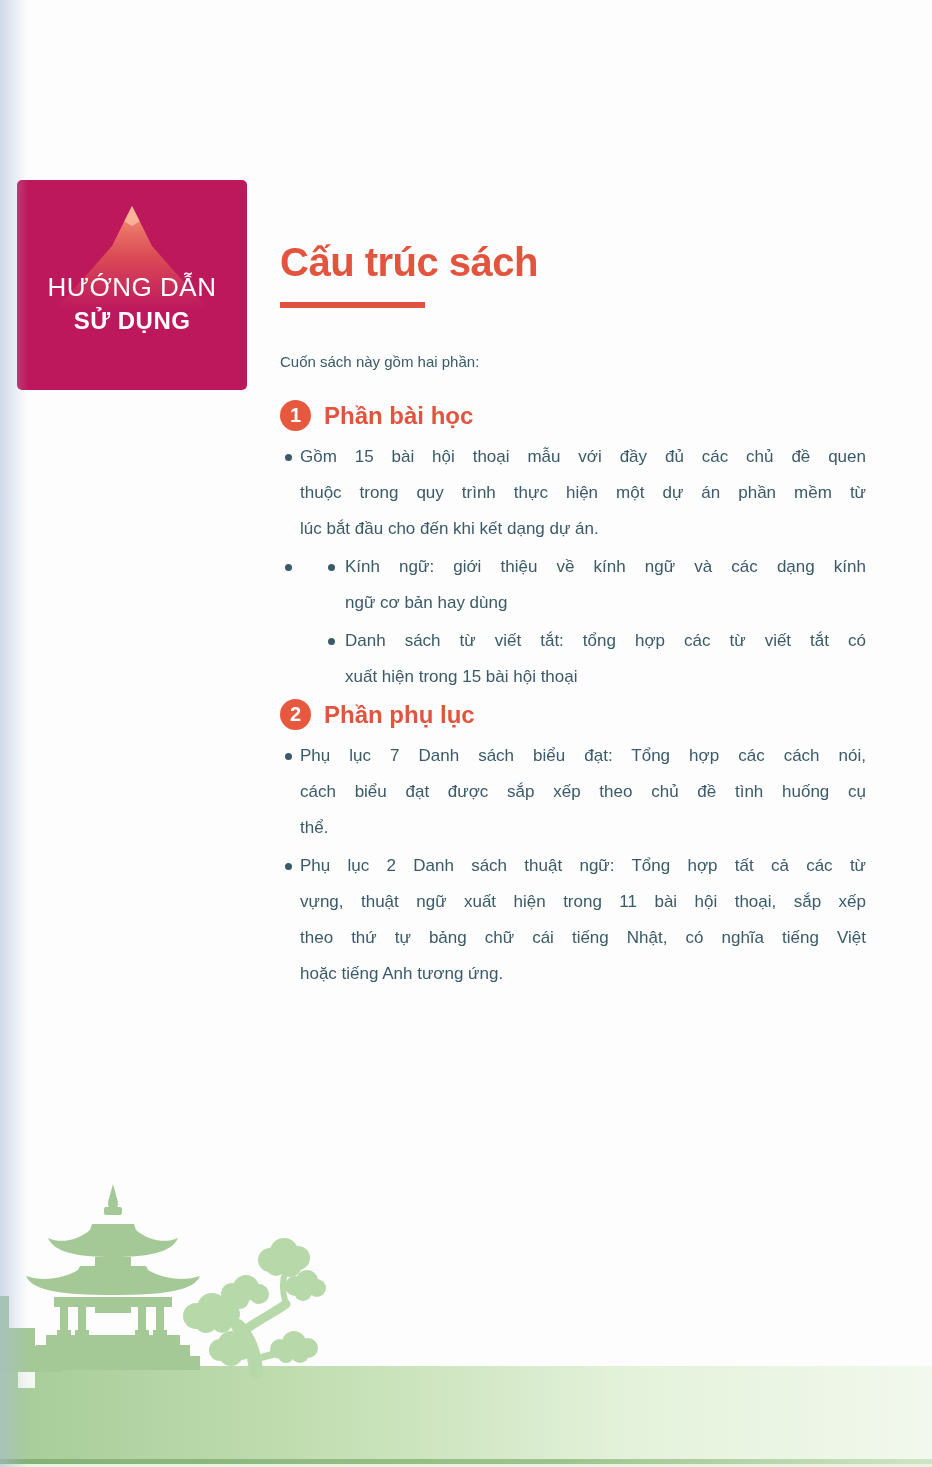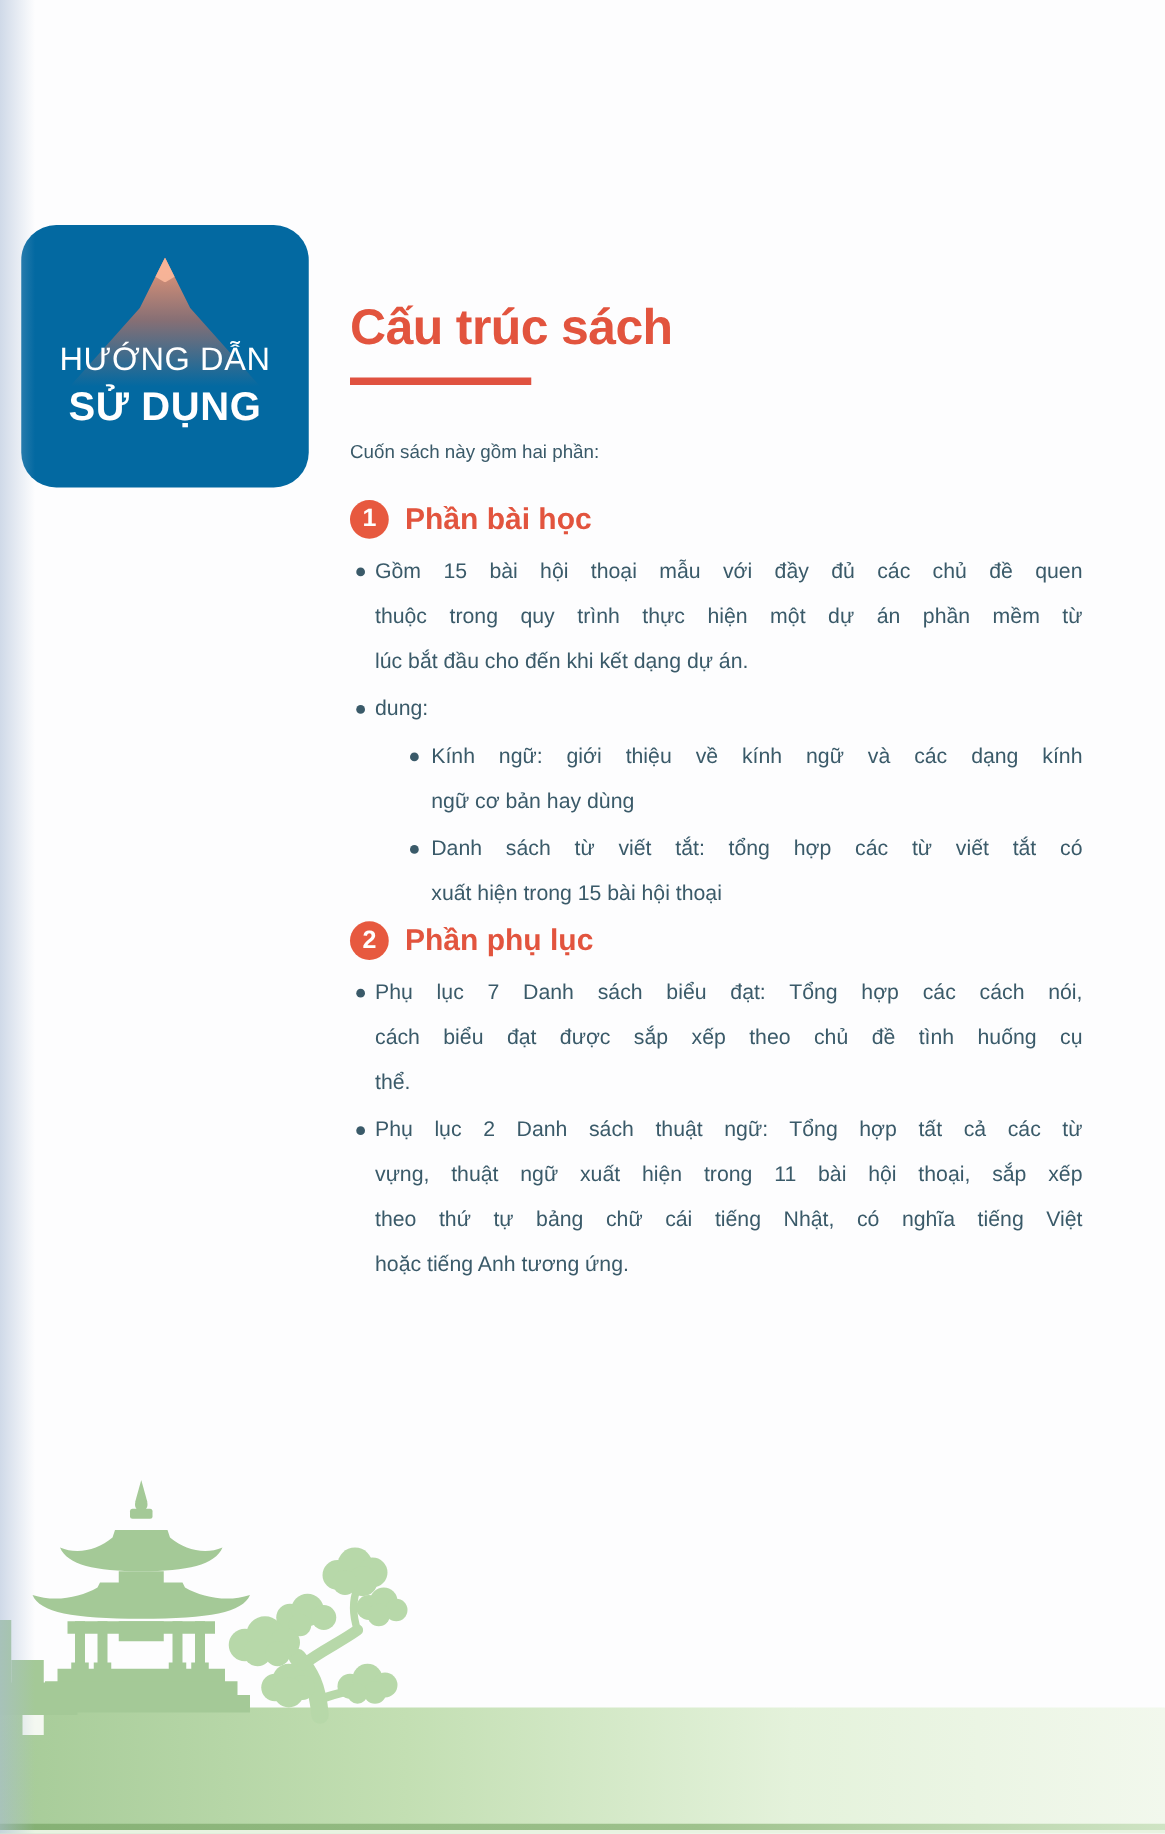--- a/index.html
+++ b/index.html
@@ -10,41 +10,41 @@
   }
   .page{position:absolute;inset:0;}
   .edge-shadow{
     position:absolute;left:0;top:0;bottom:0;width:28px;z-index:6;
     background:linear-gradient(to right, rgba(170,188,214,.55), rgba(170,188,214,0));
     pointer-events:none;
   }
   
   .badge{
     position:absolute;left:17px;top:180px;width:230px;height:210px;
-    border-radius:28px;background:#0369a1;overflow:hidden;
+    border-radius:5px;background:#be185d;overflow:hidden;
   }
   .fuji{
     position:absolute;left:50%;top:26px;transform:translateX(-50%);
     width:168px;height:112px;
     clip-path:polygon(50% 0%, 62% 36%, 100% 100%, 0% 100%, 38% 36%);
     background:linear-gradient(180deg, rgba(250,156,118,.95) 0%, rgba(242,116,80,.55) 45%, rgba(236,95,65,0) 92%);
   }
   .fuji::after{
     content:"";position:absolute;left:50%;top:0;transform:translateX(-50%);
     width:36px;height:20px;
     clip-path:polygon(50% 0,100% 100%,76% 72%,50% 100%,24% 72%,0 100%);
     background:rgba(253,186,156,.85);
   }
   .badge-l1{
     position:absolute;top:92px;left:0;width:100%;text-align:center;
     color:#fff;font-size:26px;letter-spacing:.5px;
   }
   .badge-l2{
     position:absolute;top:127px;left:0;width:100%;text-align:center;
-    color:#fff;font-size:32px;font-weight:bold;letter-spacing:.5px;
+    color:#fff;font-size:24px;font-weight:bold;letter-spacing:.5px;
   }
   
   .content{position:absolute;left:280px;top:238px;width:586px;color:#3a5a69;}
   .title{
     margin:0;font-size:40px;font-weight:bold;color:#e2543e;
     letter-spacing:-.5px;line-height:1.2;
   }
   .title-underline{width:145px;height:6px;background:#e05240;margin-top:16px;}
   .intro{margin:36px 0 0 0;font-size:15px;line-height:36px;}
   .sec-head{display:flex;align-items:center;gap:13px;margin-bottom:8px;}
@@ -85,21 +85,20 @@
           <span class="sec-title">Phần bài học</span>
         </div>
         <div class="bullet ind0">
           <span class="dot"></span>
           <div class="bline">Gồm 15 bài hội thoại mẫu với đầy đủ các chủ đề quen</div>
           <div class="bline">thuộc trong quy trình thực hiện một dự án phần mềm từ</div>
           <div class="bline last">lúc bắt đầu cho đến khi kết dạng dự án.</div>
         </div>
         <div class="bullet ind0">
           <span class="dot"></span>
-          <div class="bline last">dung:</div>
         </div>
         <div class="bullet ind1">
           <span class="dot"></span>
           <div class="bline">Kính ngữ: giới thiệu về kính ngữ và các dạng kính</div>
           <div class="bline last">ngữ cơ bản hay dùng</div>
         </div>
         <div class="bullet ind1">
           <span class="dot"></span>
           <div class="bline">Danh sách từ viết tắt: tổng hợp các từ viết tắt có</div>
           <div class="bline last">xuất hiện trong 15 bài hội thoại</div>

